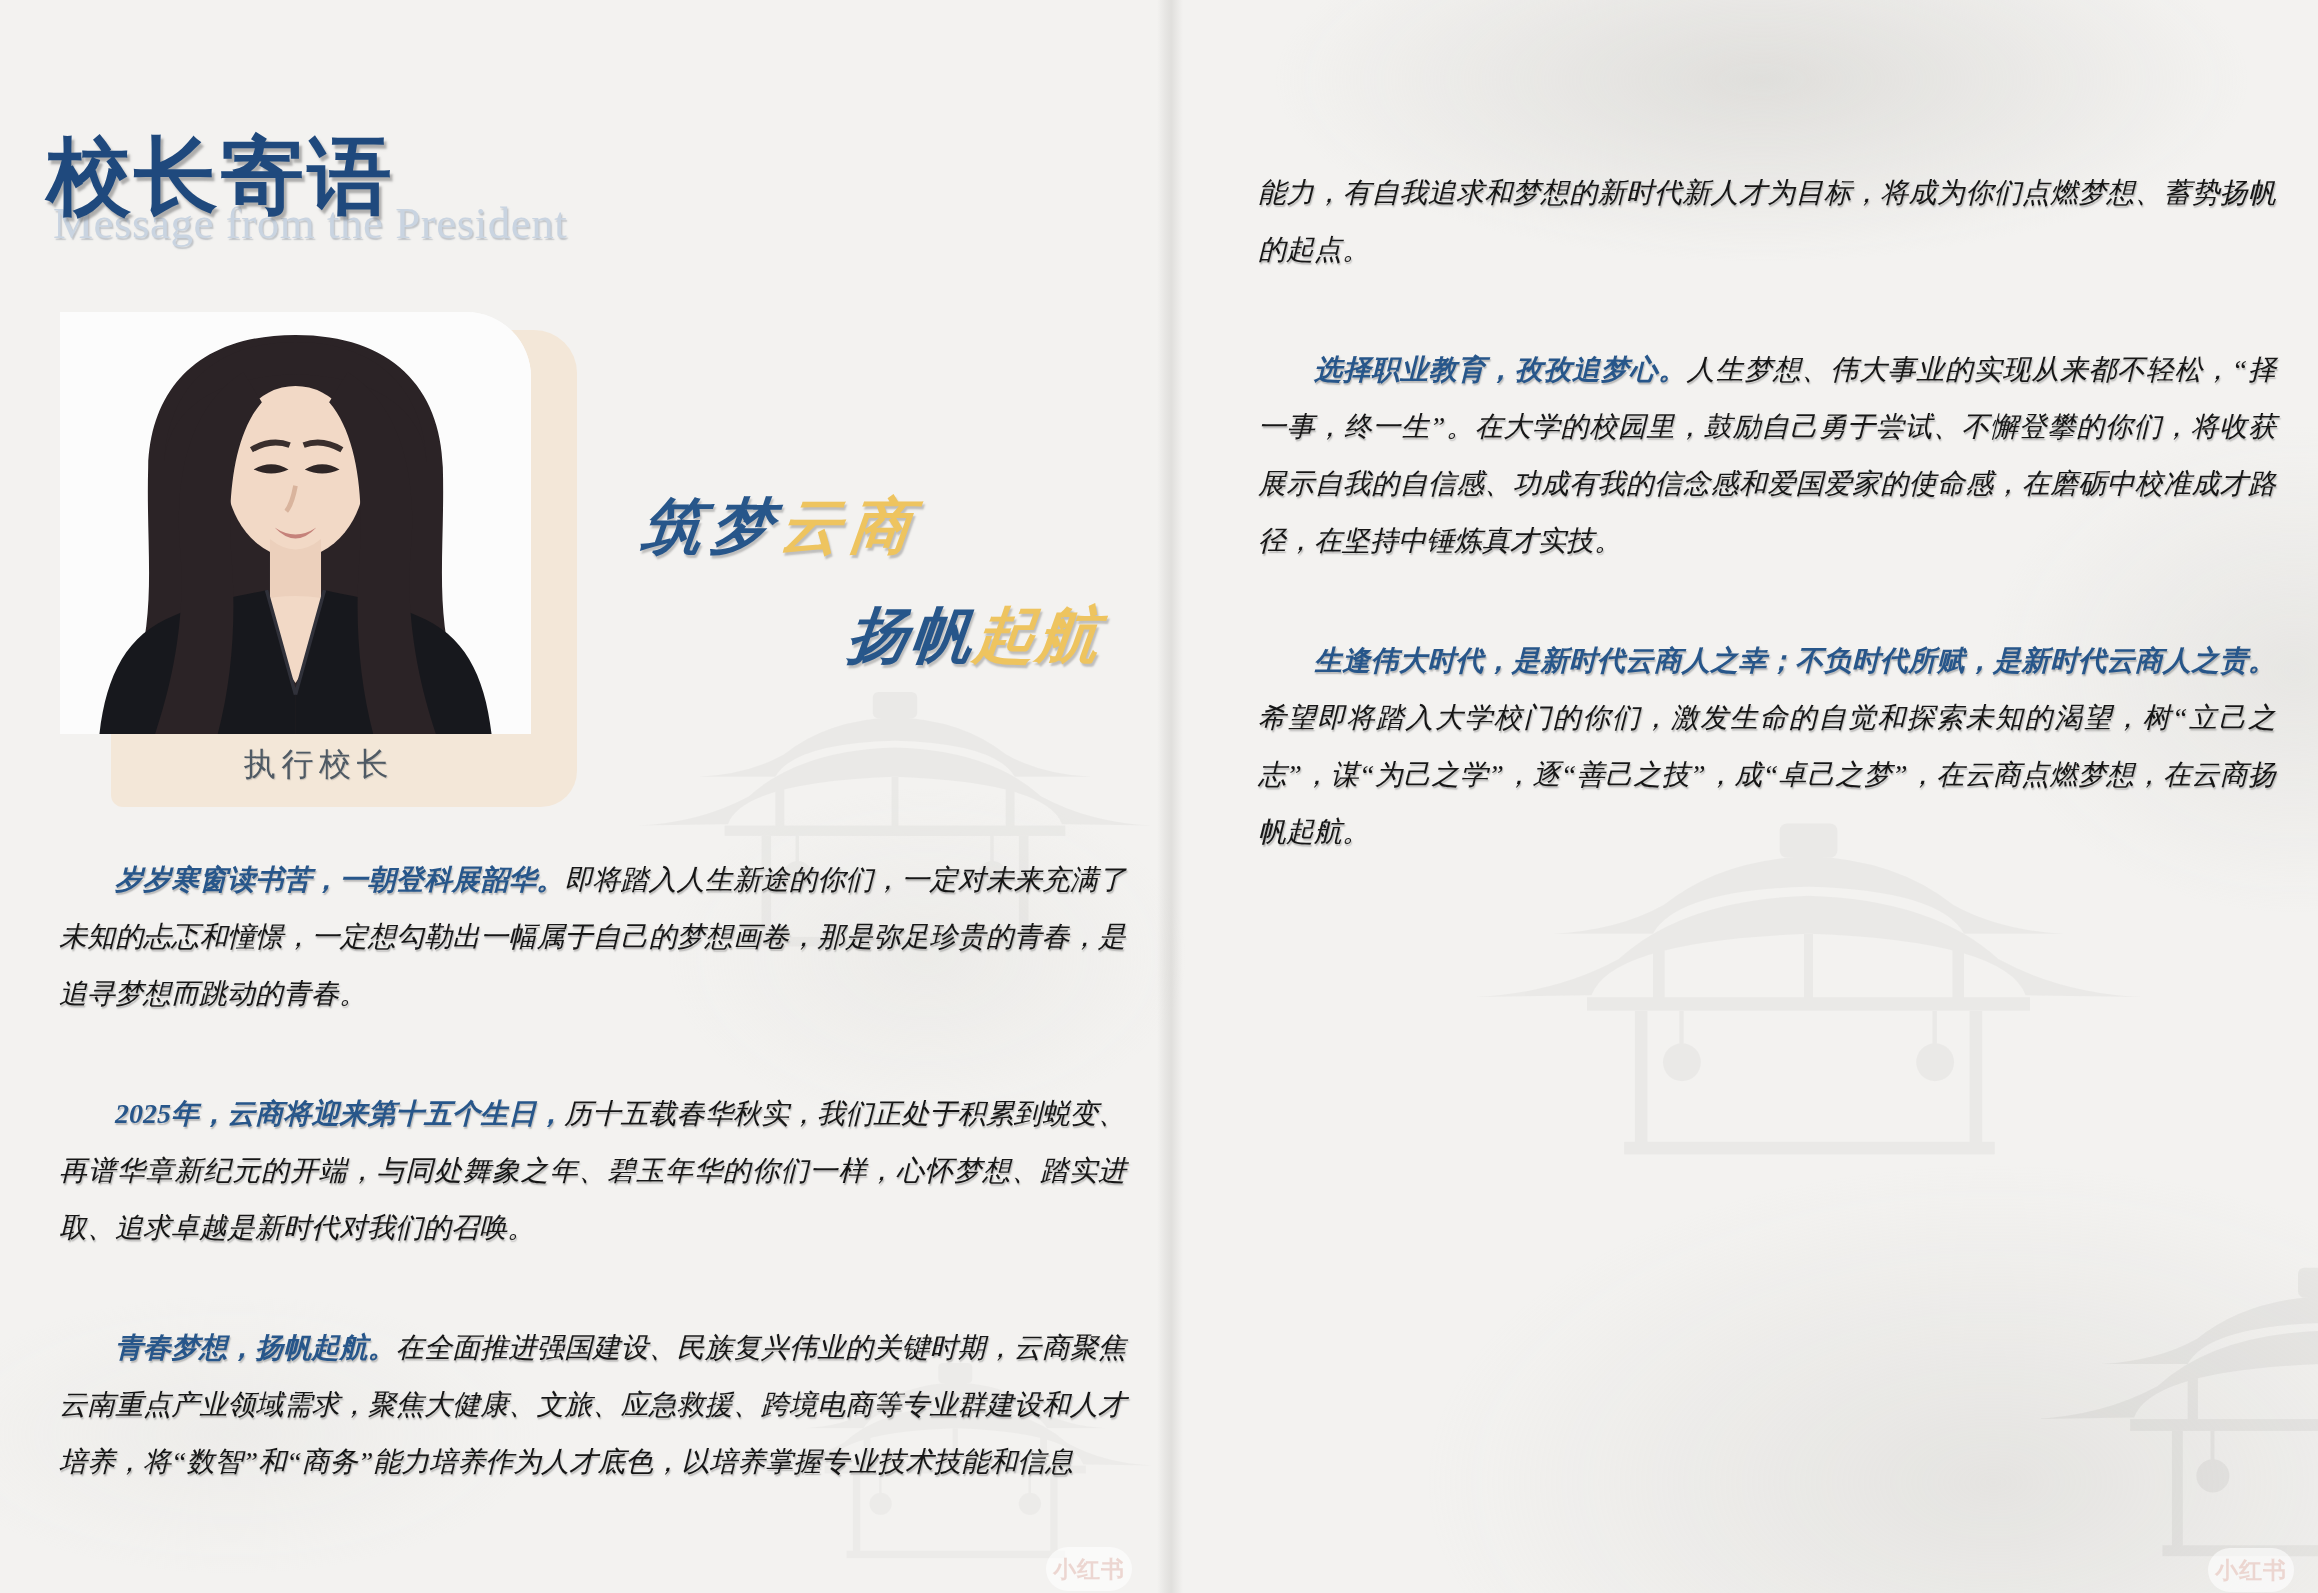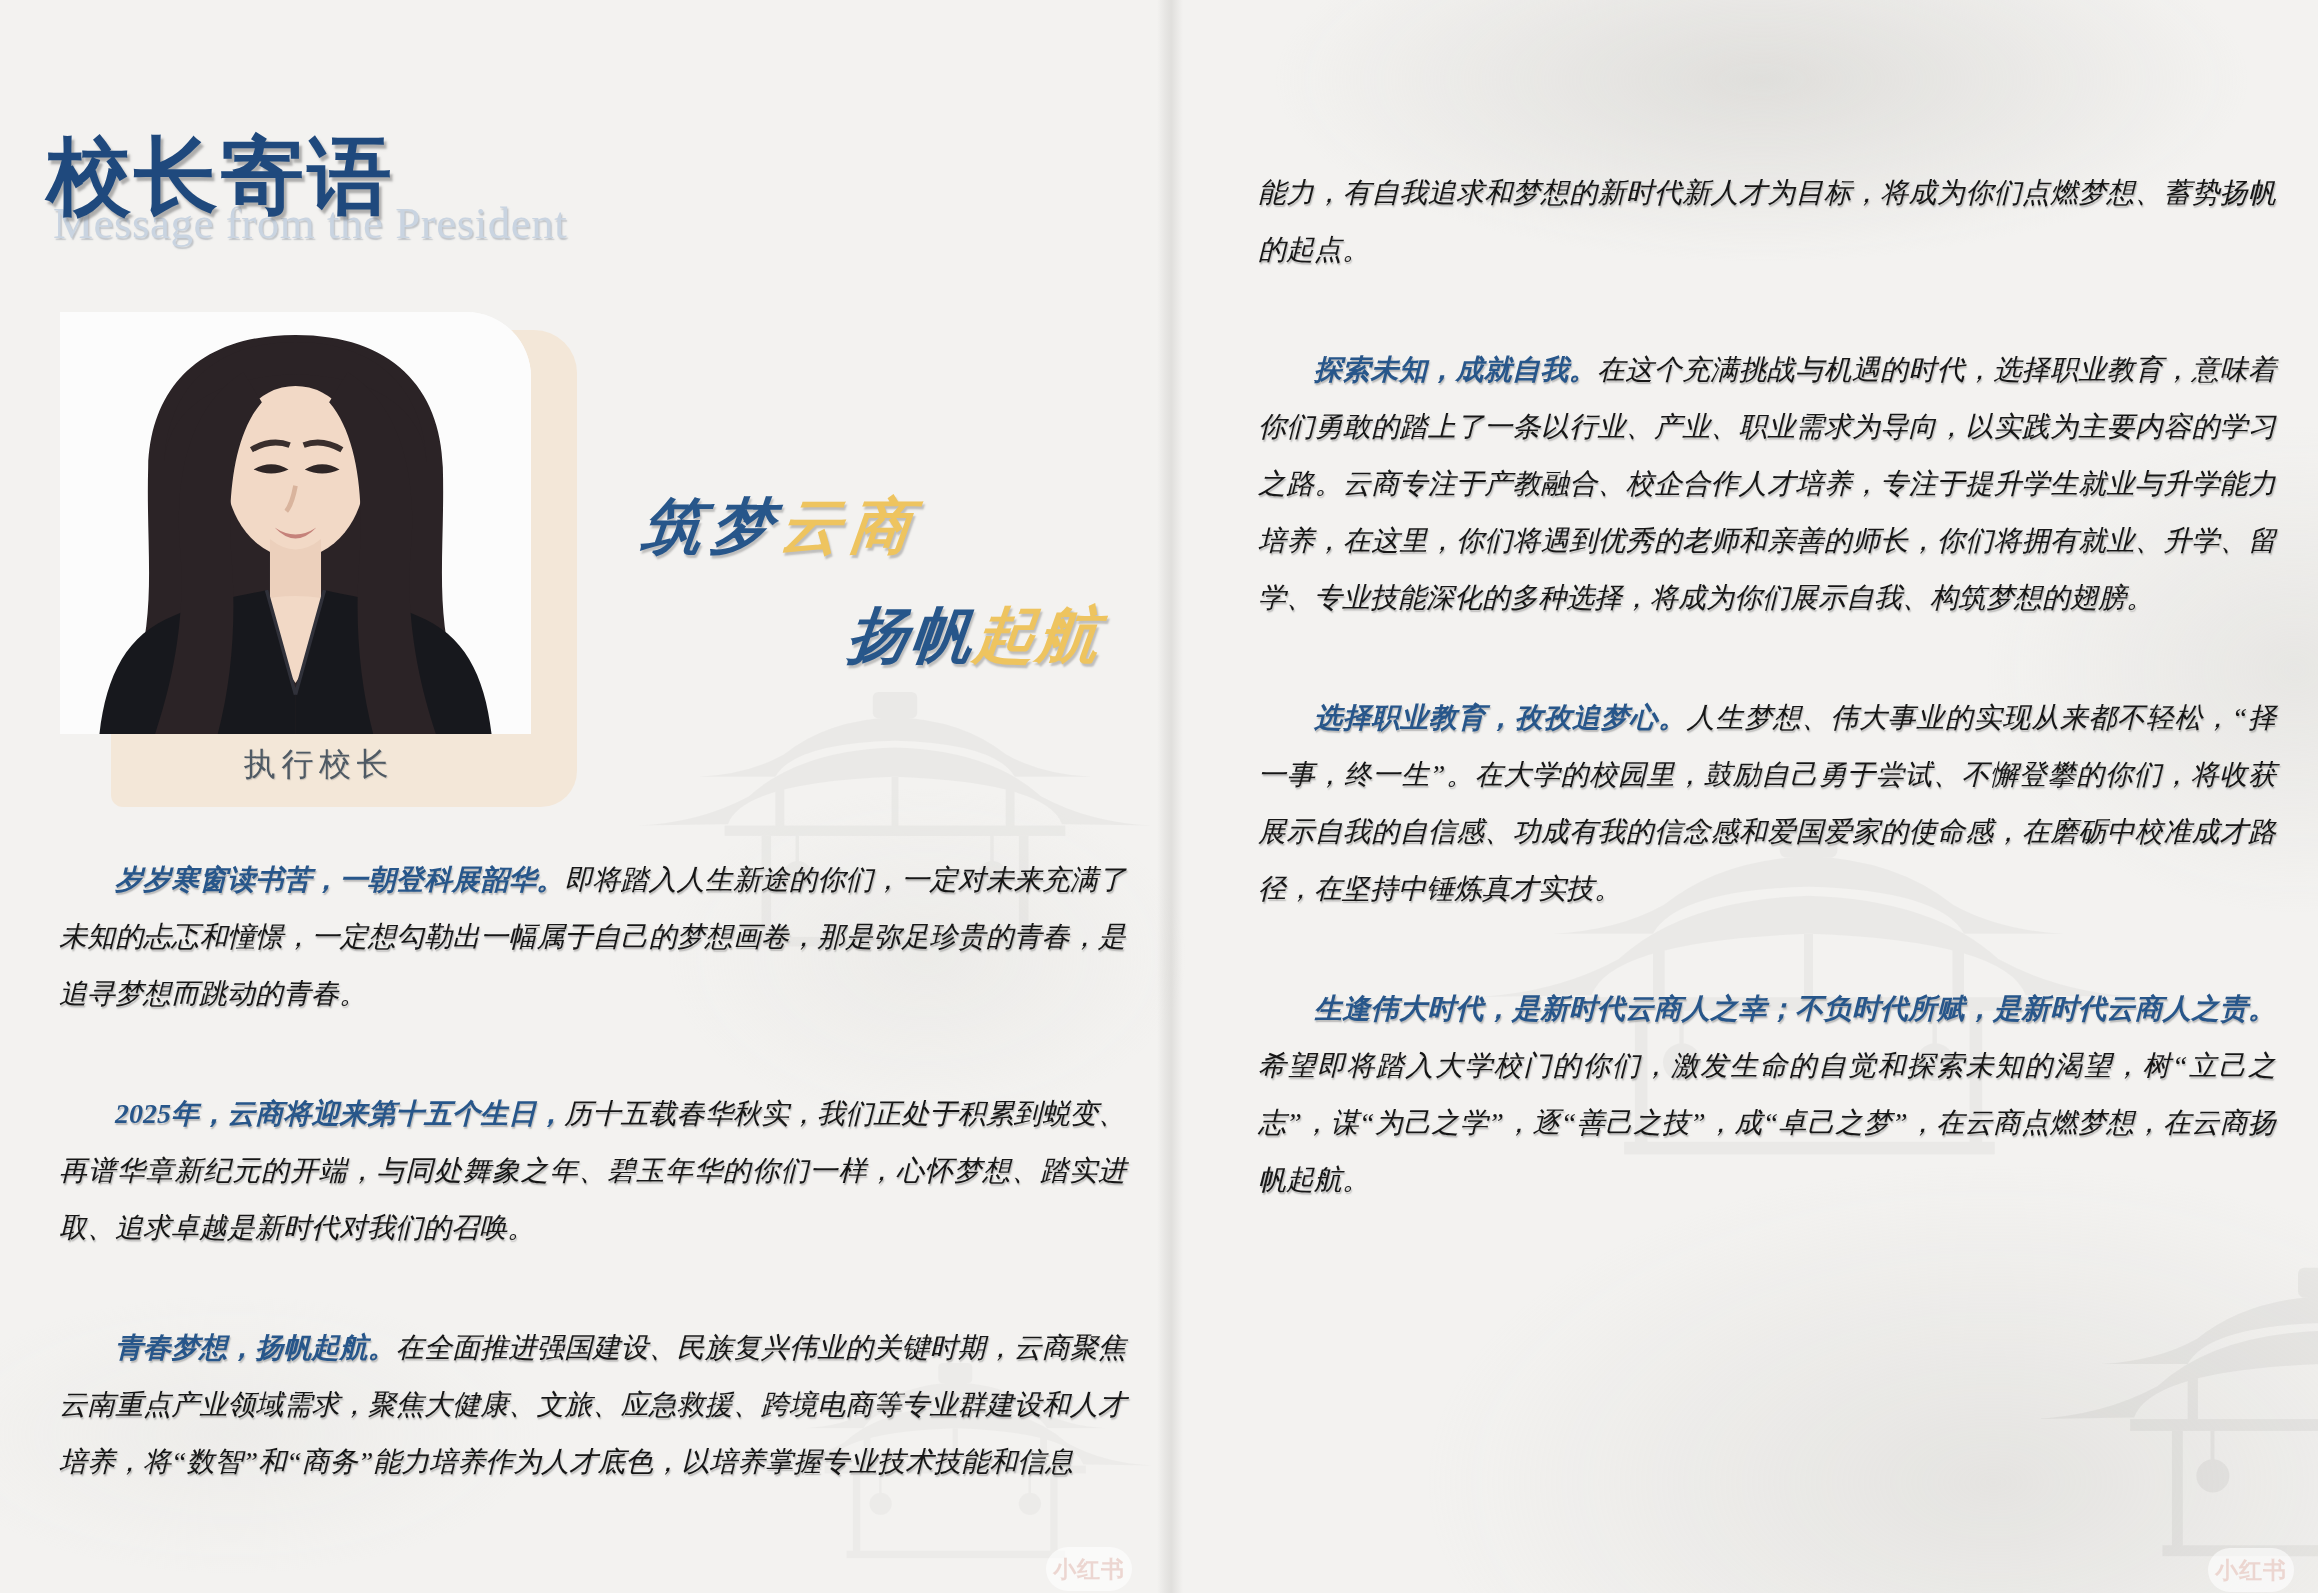--- a/index.html
+++ b/index.html
@@ -113,21 +113,20 @@
 <div class="abs callig c2"><span class="blue">扬帆</span><span class="gold">起航</span></div>
 
 <div class="abs col left-col">
   <p><span class="lead">岁岁寒窗读书苦，一朝登科展韶华。</span><span>即将踏入人生新途的你们，一定对未来充满了未知的忐忑和憧憬，一定想勾勒出一幅属于自己的梦想画卷，那是弥足珍贵的青春，是追寻梦想而跳动的青春。</span></p>
   <p><span class="lead">2025年，云商将迎来第十五个生日，</span><span>历十五载春华秋实，我们正处于积累到蜕变、再谱华章新纪元的开端，与同处舞象之年、碧玉年华的你们一样，心怀梦想、踏实进取、追求卓越是新时代对我们的召唤。</span></p>
   <p><span class="lead">青春梦想，扬帆起航。</span><span>在全面推进强国建设、民族复兴伟业的关键时期，云商聚焦云南重点产业领域需求，聚焦大健康、文旅、应急救援、跨境电商等专业群建设和人才培养，将“数智”和“商务”能力培养作为人才底色，以培养掌握专业技术技能和信息</span></p>
 </div>
 
 <div class="abs col right-col">
   <p class="cont"><span>能力，有自我追求和梦想的新时代新人才为目标，将成为你们点燃梦想、蓄势扬帆的起点。</span></p>
-  <p><span class="lead">探索未知，成就自我。</span><span>在这个充满挑战与机遇的时代，选择职业教育，意味着你们勇敢的踏上了一条以行业、产业、职业需求为导向，以实践为主要内容的学习之路。云商专注于产教融合、校企合作人才培养，专注于提升学生就业与升学能力培养，在这里，你们将遇到优秀的老师和亲善的师长，你们将拥有就业、升学、留学、专业技能深化的多种选择，将成为你们展示自我、构筑梦想的翅膀。</span></p>
   <p><span class="lead">选择职业教育，孜孜追梦心。</span><span>人生梦想、伟大事业的实现从来都不轻松，“择一事，终一生”。在大学的校园里，鼓励自己勇于尝试、不懈登攀的你们，将收获展示自我的自信感、功成有我的信念感和爱国爱家的使命感，在磨砺中校准成才路径，在坚持中锤炼真才实技。</span></p>
   <p><span class="lead">生逢伟大时代，是新时代云商人之幸；不负时代所赋，是新时代云商人之责。</span><span>希望即将踏入大学校门的你们，激发生命的自觉和探索未知的渴望，树“立己之志”，谋“为己之学”，逐“善己之技”，成“卓己之梦”，在云商点燃梦想，在云商扬帆起航。</span></p>
 </div>
 
 <div class="abs fold"></div>
 
 <div id="wm1" class="abs wm">小红书</div>
 <div id="wm2" class="abs wm">小红书</div>
 
 

